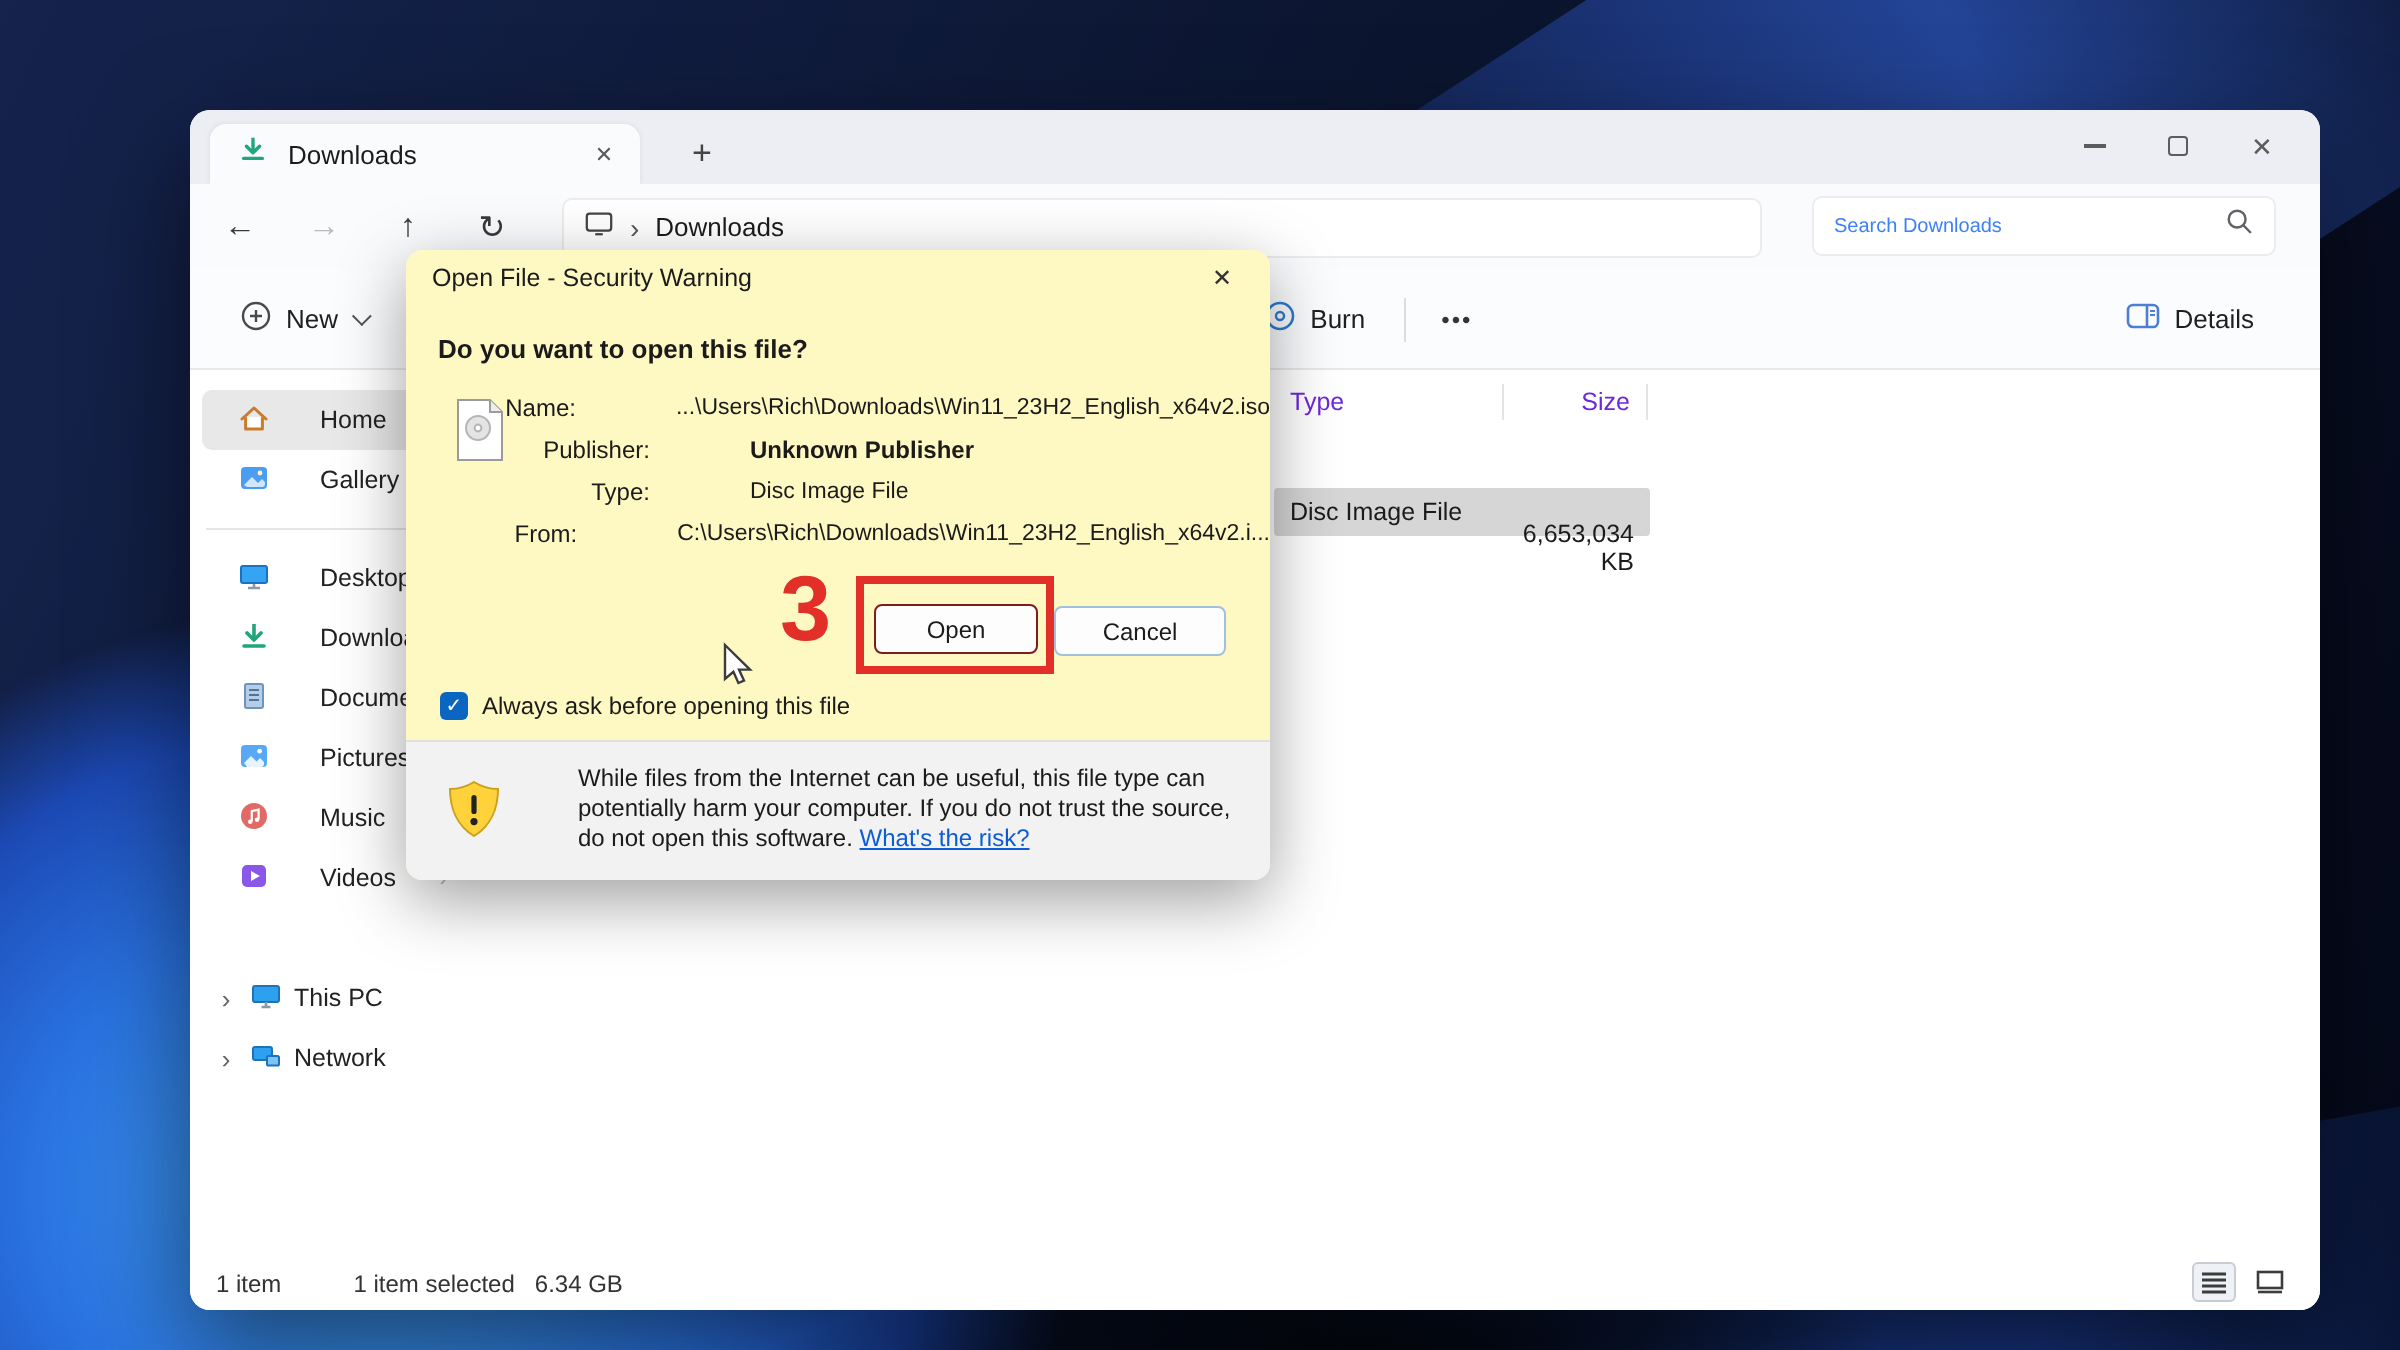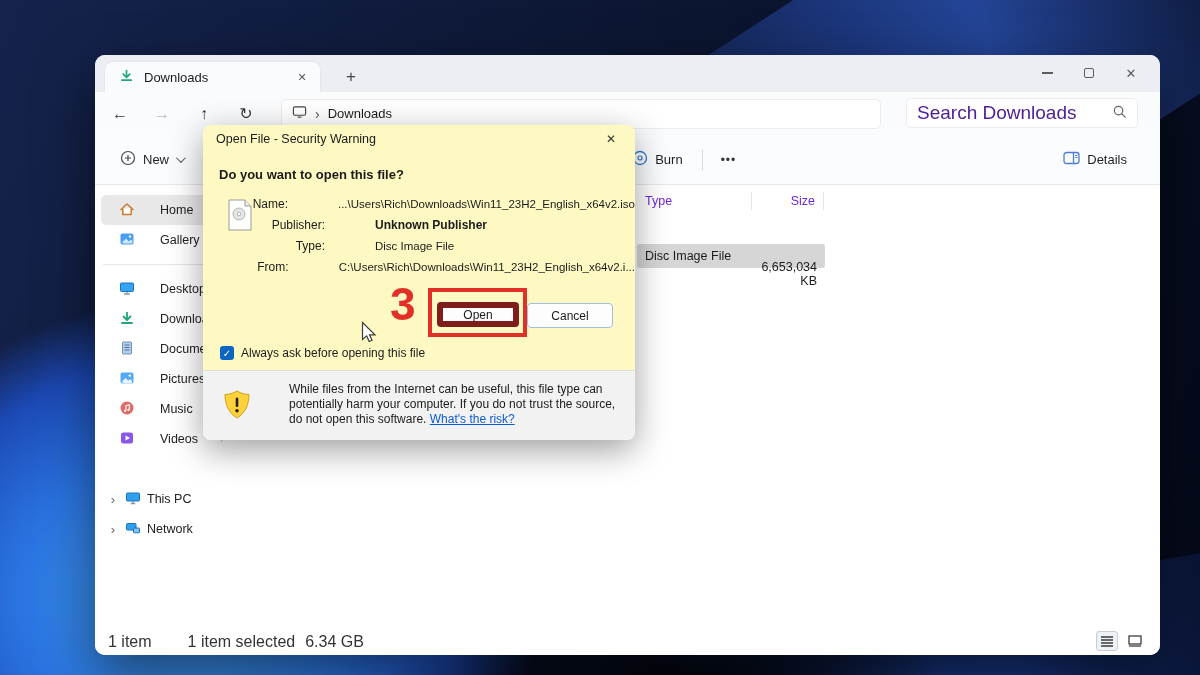--- a/index.html
+++ b/index.html
@@ -35,21 +35,21 @@
 
   .navbar { position:absolute; left:0; top:37px; width:100%; height:43px; background:#fafbfd; display:flex; align-items:center; }
   .nav-ico { width:34px; height:30px; display:flex; align-items:center; justify-content:center; font-size:16px; color:#3a3a3a; margin-left:8px; border-radius:5px; }
   .nav-ico.disabled { color:#b8babf; }
   .addr { margin-left:18px; width:600px; height:30px; background:#fff; border:1px solid #ececf0; border-radius:5px;
     display:flex; align-items:center; padding:0 10px; }
   .addr-chev { font-size:14px; color:#555; margin:0 8px; }
   .addr-text { font-size:13px; color:#1b1b1b; }
   .searchbox { position:absolute; right:22px; top:6px; width:232px; height:30px; background:#fff; border:1px solid #ececf0;
     border-radius:5px; display:flex; align-items:center; padding:0 10px; }
-  .search-text { font-size:19px; color:#4c1d95; flex:1; }
+  .search-text { font-size:10px; color:#3b82f6; flex:1; }
 
   .toolbar { position:absolute; left:0; top:80px; width:100%; height:50px; background:#fbfcfe; border-bottom:1px solid #e7e8ea;
     display:flex; align-items:center; }
   .tb-btn { display:flex; align-items:center; gap:7px; font-size:13px; color:#1f1f1f; padding:6px 9px; border-radius:5px; }
   .tb-new { margin-left:16px; }
   .tb-spacer { width:330px; }
   .tb-sep { width:1px; height:22px; background:#dcdcdc; margin:0 10px; }
   .tb-more { font-size:12px; color:#333; letter-spacing:1px; padding:6px 8px; }
   .tb-details { position:absolute; right:24px; }
   .chev-down { width:7px; height:7px; border-right:1.4px solid #555; border-bottom:1.4px solid #555; transform:rotate(45deg) translateY(-2px); }
@@ -67,42 +67,42 @@
 
   .filehead { position:absolute; left:542px; top:7px; display:flex; font-size:12.5px; color:#6d28d9; }
   .fh-cell { padding:2px 8px; border-right:1px solid #e4e4e4; }
   .fh-type { width:115px; } .fh-size { width:72px;text-align:right; }
   .filerow { position:absolute; left:542px; top:59px; width:188px; height:24px; background:#d6d6d6; border-radius:2px;
     display:flex; align-items:center; font-size:12.5px; color:#1b1b1b; }
   .fr-type { width:114px; padding-left:8px; }
   .fr-size { width:74px; text-align:right; padding-right:8px;margin-top:36px; }
 
   .statusbar { position:absolute; left:0; bottom:0; width:100%; height:26px; background:#fff; border-radius:0 0 10px 10px;
-    display:flex; align-items:center; font-size:16px; color:#333; }
+    display:flex; align-items:center; font-size:12px; color:#333; }
   .sb-count { margin-left:13px; } .sb-sel { margin-left:36px; } .sb-size { margin-left:10px; }
   .sb-views { position:absolute; right:14px; top:2px; display:flex; gap:6px; align-items:center; }
   .view-btn { width:22px; height:20px; display:flex; align-items:center; justify-content:center; border-radius:3px; }
   .view-btn.active { background:#eef1f5; border:1px solid #c9cdd3; }
 
   
   .dialog { position:absolute; left:203px; top:125px; width:432px; height:315px; background:#fef9c3; border-radius:8px;
     box-shadow:0 10px 34px rgba(0,0,0,.38); z-index:5; font-size:12px; color:#1b1b1b; }
   .dlg-title { height:28px; display:flex; align-items:center; padding:0 13px; font-size:12.5px; }
   .dlg-title-text { flex:1; }
   .dlg-x { font-size:12px; color:#333; width:22px; text-align:center; }
   .dlg-question { margin:14px 16px 12px; font-weight:bold; font-size:13px; }
   .dlg-fileicon { position:absolute; left:24px; top:74px; }
   .dlg-fields { margin-left:16px; }
   .dlg-row { display:flex; line-height:21px; }
   .dlg-label { width:106px; text-align:right; margin-right:10px; color:#1b1b1b; }
   .dlg-value { white-space:nowrap; font-size:11.5px; line-height:21px;margin-left:40px; }
   .dlg-value.bold { font-weight:bold; font-size:12px; }
   .dlg-btn { position:absolute; height:25px; background:#fdfdfd; border-radius:4px; font-size:12px;
     display:flex; align-items:center; justify-content:center; }
-  .btn-open { left:234px; top:177px; width:82px; border:6px solid #7f1d1d; }
+  .btn-open { left:234px; top:177px; width:82px; border:1px solid #7f1d1d; }
   .btn-cancel { left:324px; top:178px; width:86px; border:1px solid #9fc1de; }
   .dlg-checkrow { position:absolute; left:17px; top:221px; display:flex; align-items:center; gap:7px; }
   .checkbox { width:14px; height:14px; background:#0b66c2; border-radius:3px; color:#fff; font-size:10px;
     display:flex; align-items:center; justify-content:center; }
   .dlg-footer { position:absolute; left:0; bottom:0; width:100%; height:70px; background:#f2f2f2;
     border-top:1px solid #dfdfdf; border-radius:0 0 8px 8px; }
   .shield { position:absolute; left:20px; top:19px; }
   .warn-text { position:absolute; left:86px; top:11px; right:13px; font-size:12px; line-height:15px; color:#1b1b1b; }
   .warn-link { color:#0b5cd5; text-decoration:underline; }
 

